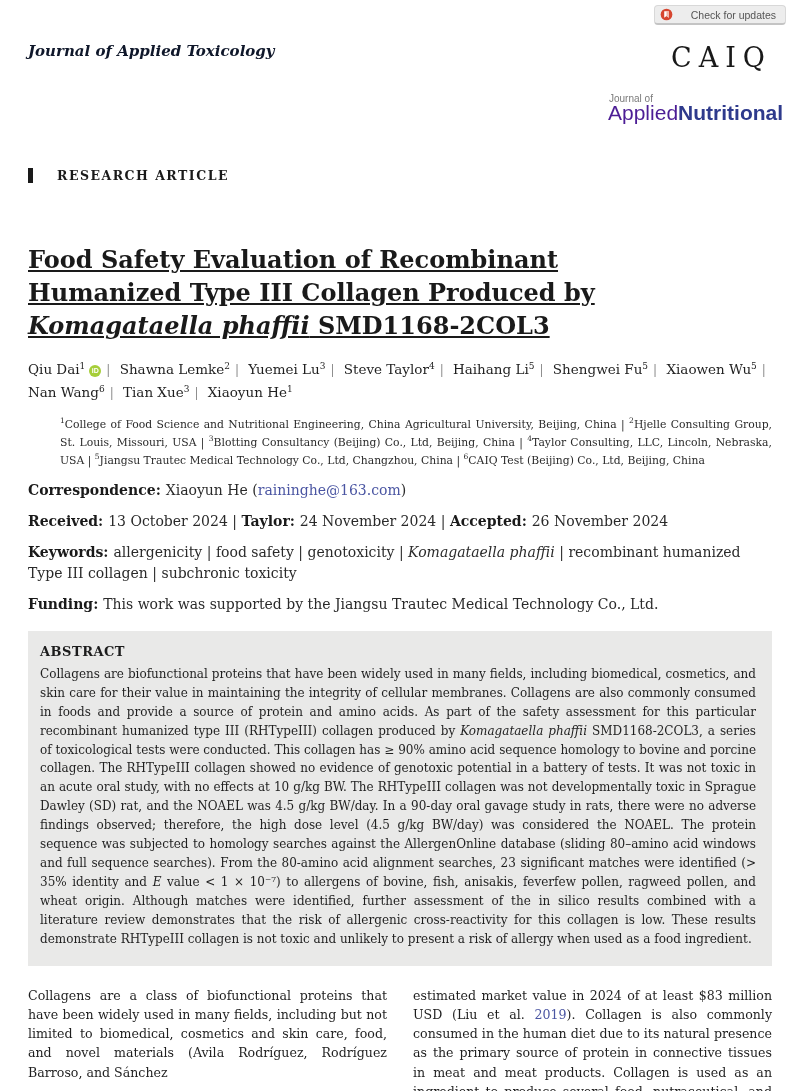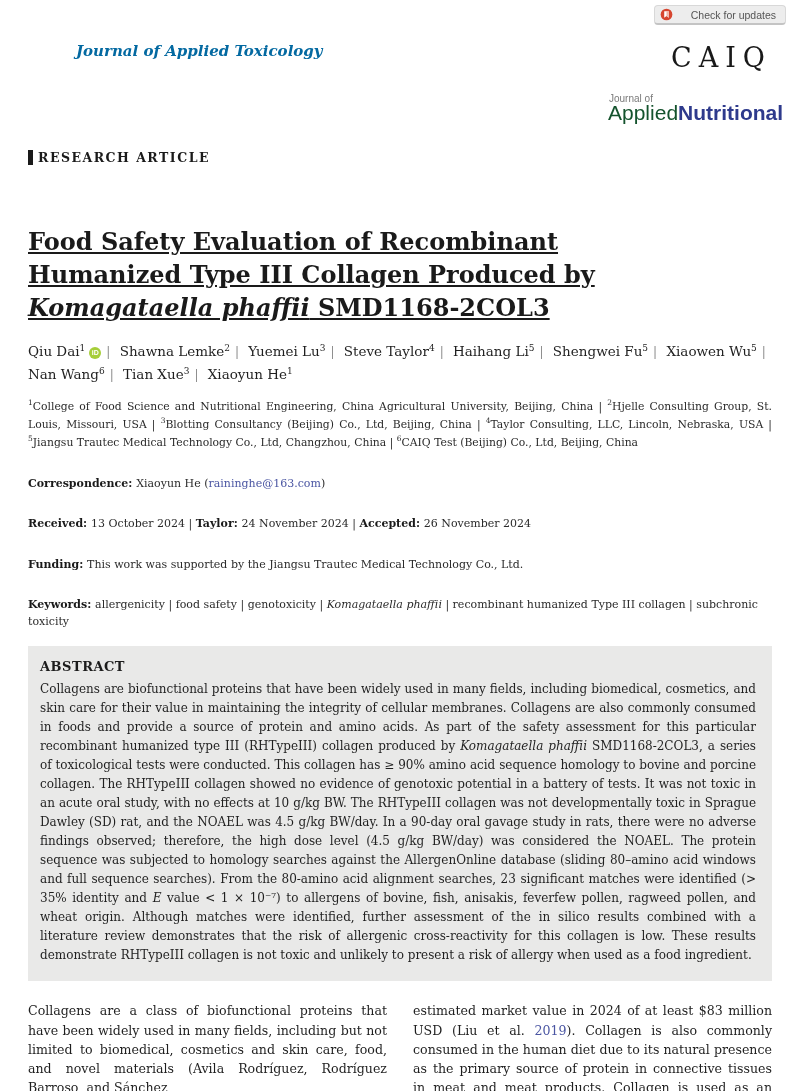--- a/index.html
+++ b/index.html
@@ -23,38 +23,38 @@
     font-size: 10.5px; color: #555; cursor: pointer;
   }
   .crossmark { width: 13px; height: 13px; display: block; }
 
   
   .header-row {
     display: flex; justify-content: space-between; align-items: flex-start;
     padding-top: 42px;
   }
   .running-head {
-    font-style: italic; font-weight: bold; font-size: 15px; color: #0369a1; margin-left: 48px;
+    font-style: italic; font-weight: bold; font-size: 15px; color: #0f172a;
   }
   .wiley {
     font-family: "DejaVu Serif", serif;
     font-size: 27px; letter-spacing: 7px; color: #191919; line-height: 1;
     margin-top: 2px;
   }
   .jlogo { text-align: left; margin-top: 22px; width: 152px; margin-left: auto; margin-right: 12px; }
   .jlogo-top {
     font-family: "Liberation Sans", sans-serif;
     font-size: 10px; color: #7a7a7a; display: block; margin-bottom: -2px; padding-left: 1px;
   }
   .jlogo-main { font-family: "Liberation Sans", sans-serif; font-size: 21px; line-height: 1.05; white-space: nowrap; }
-  .jlogo-applied { color: #14532d; font-weight: 400; }
+  .jlogo-applied { color: #4c1d95; font-weight: 400; }
   .jlogo-tox { color: #2e3a8c; font-weight: bold; }
 
   
-  .article-type { display: flex; align-items: center; gap: 5px; margin-top: 26px; }
+  .article-type { display: flex; align-items: center; gap: 24px; margin-top: 44px; }
   .article-type-bar { width: 5px; height: 15px; background: #1a1a1a; }
   .article-type-label { font-size: 12.5px; font-weight: bold; letter-spacing: 1.5px; color: #1a1a1a; }
 
   
   .title {
     margin-top: 60px; max-width: 610px;
     font-size: 24px; font-weight: bold; line-height: 1.38; color: #1a1a1a; text-decoration: underline;
   }
 
   
@@ -65,26 +65,26 @@
     display: inline-flex; align-items: center; justify-content: center;
     width: 12px; height: 12px; border-radius: 50%; background: #a6ce39;
     color: #ffffff; font-family: "Liberation Sans", sans-serif;
     font-size: 7px; font-weight: bold; vertical-align: 1px; margin-left: 4px;
     cursor: pointer;
   }
 
   
   .affiliations {
     margin-top: 12px; font-size: 10.8px; line-height: 1.65; color: #2a2a2a;
-    text-align: justify; max-width: 744px;
+    text-align: justify; max-width: 744px; margin-left: 32px;
   }
   .affiliations sup { font-size: 7.5px; }
 
   
-  .meta-line { margin-top: 24px; font-size: 11px; color: #2a2a2a; line-height: 1.5; }
+  .meta-line { margin-top: 10px; font-size: 14px; color: #2a2a2a; line-height: 1.5; }
   .meta-line:first-of-type { margin-top: 14px; }
   .seg-b { font-weight: bold; color: #1a1a1a; }
   .seg-i { font-style: italic; }
   .seg-l { color: #4a55a2; cursor: pointer; }
   sup { line-height: 0; }
 
   
   .abstract {
     margin-top: 16px; background: #e9e9e8; padding: 13px 16px 17px 12px;
   }
@@ -142,22 +142,22 @@
     <span><span>Xiaowen Wu</span><sup>5</sup></span><span class="author-sep">|</span>
     <span><span>Nan Wang</span><sup>6</sup></span><span class="author-sep">|</span>
     <span><span>Tian Xue</span><sup>3</sup></span><span class="author-sep">|</span>
     <span><span>Xiaoyun He</span><sup>1</sup></span>
   </div>
 
   <div class="affiliations"><sup>1</sup><span>College of Food Science and Nutritional Engineering, China Agricultural University, Beijing, China</span><span>  |  </span><sup>2</sup><span>Hjelle Consulting Group, St. Louis, Missouri, USA</span><span>  |  </span><sup>3</sup><span>Blotting Consultancy (Beijing) Co., Ltd, Beijing, China</span><span>  |  </span><sup>4</sup><span>Taylor Consulting, LLC, Lincoln, Nebraska, USA</span><span>  |  </span><sup>5</sup><span>Jiangsu Trautec Medical Technology Co., Ltd, Changzhou, China</span><span>  |  </span><sup>6</sup><span>CAIQ Test (Beijing) Co., Ltd, Beijing, China</span></div>
 
   <div class="meta-line"><span class="seg-b">Correspondence: </span><span>Xiaoyun He (</span><span class="seg-l">raininghe@163.com</span><span>)</span></div>
   <div class="meta-line"><span class="seg-b">Received: </span><span>13 October 2024</span><span>  |  </span><span class="seg-b">Taylor: </span><span>24 November 2024</span><span>  |  </span><span class="seg-b">Accepted: </span><span>26 November 2024</span></div>
+  <div class="meta-line"><span class="seg-b">Keywords: </span><span>allergenicity</span><span> | </span><span>food safety</span><span> | </span><span>genotoxicity</span><span> | </span><span class="seg-i">Komagataella phaffii</span><span> | </span><span>recombinant humanized Type III collagen</span><span> | </span><span>subchronic toxicity</span></div>
   <div class="meta-line"><span class="seg-b">Funding: </span><span>This work was supported by the Jiangsu Trautec Medical Technology Co., Ltd.</span></div>
-  <div class="meta-line"><span class="seg-b">Keywords: </span><span>allergenicity</span><span> | </span><span>food safety</span><span> | </span><span>genotoxicity</span><span> | </span><span class="seg-i">Komagataella phaffii</span><span> | </span><span>recombinant humanized Type III collagen</span><span> | </span><span>subchronic toxicity</span></div>
 
   <div class="abstract">
     <div class="abstract-heading">ABSTRACT</div>
     <div class="abstract-body"><span>Collagens are biofunctional proteins that have been widely used in many fields, including biomedical, cosmetics, and skin care for their value in maintaining the integrity of cellular membranes. Collagens are also commonly consumed in foods and provide a source of protein and amino acids. As part of the safety assessment for this particular recombinant humanized type III (RHTypeIII) collagen produced by </span><span class="seg-i">Komagataella phaffii</span><span> SMD1168-2COL3, a series of toxicological tests were conducted. This collagen has ≥ 90% amino acid sequence homology to bovine and porcine collagen. The RHTypeIII collagen showed no evidence of genotoxic potential in a battery of tests. It was not toxic in an acute oral study, with no effects at 10 g/kg BW. The RHTypeIII collagen was not developmentally toxic in Sprague Dawley (SD) rat, and the NOAEL was 4.5 g/kg BW/day. In a 90-day oral gavage study in rats, there were no adverse findings observed; therefore, the high dose level (4.5 g/kg BW/day) was considered the NOAEL. The protein sequence was subjected to homology searches against the AllergenOnline database (sliding 80–amino acid windows and full sequence searches). From the 80-amino acid alignment searches, 23 significant matches were identified (&gt; 35% identity and </span><span class="seg-i">E</span><span> value &lt; 1 × 10⁻⁷) to allergens of bovine, fish, anisakis, feverfew pollen, ragweed pollen, and wheat origin. Although matches were identified, further assessment of the in silico results combined with a literature review demonstrates that the risk of allergenic cross-reactivity for this collagen is low. These results demonstrate RHTypeIII collagen is not toxic and unlikely to present a risk of allergy when used as a food ingredient.</span></div>
   </div>
 
   <div class="intro">
     <div class="intro-col">
       <div><span>Collagens are a class of biofunctional proteins that have been widely used in many fields, including but not limited to biomedical, cosmetics and skin care, food, and novel materials (Avila Rodríguez, Rodríguez Barroso, and Sánchez </span></div>
     </div>

